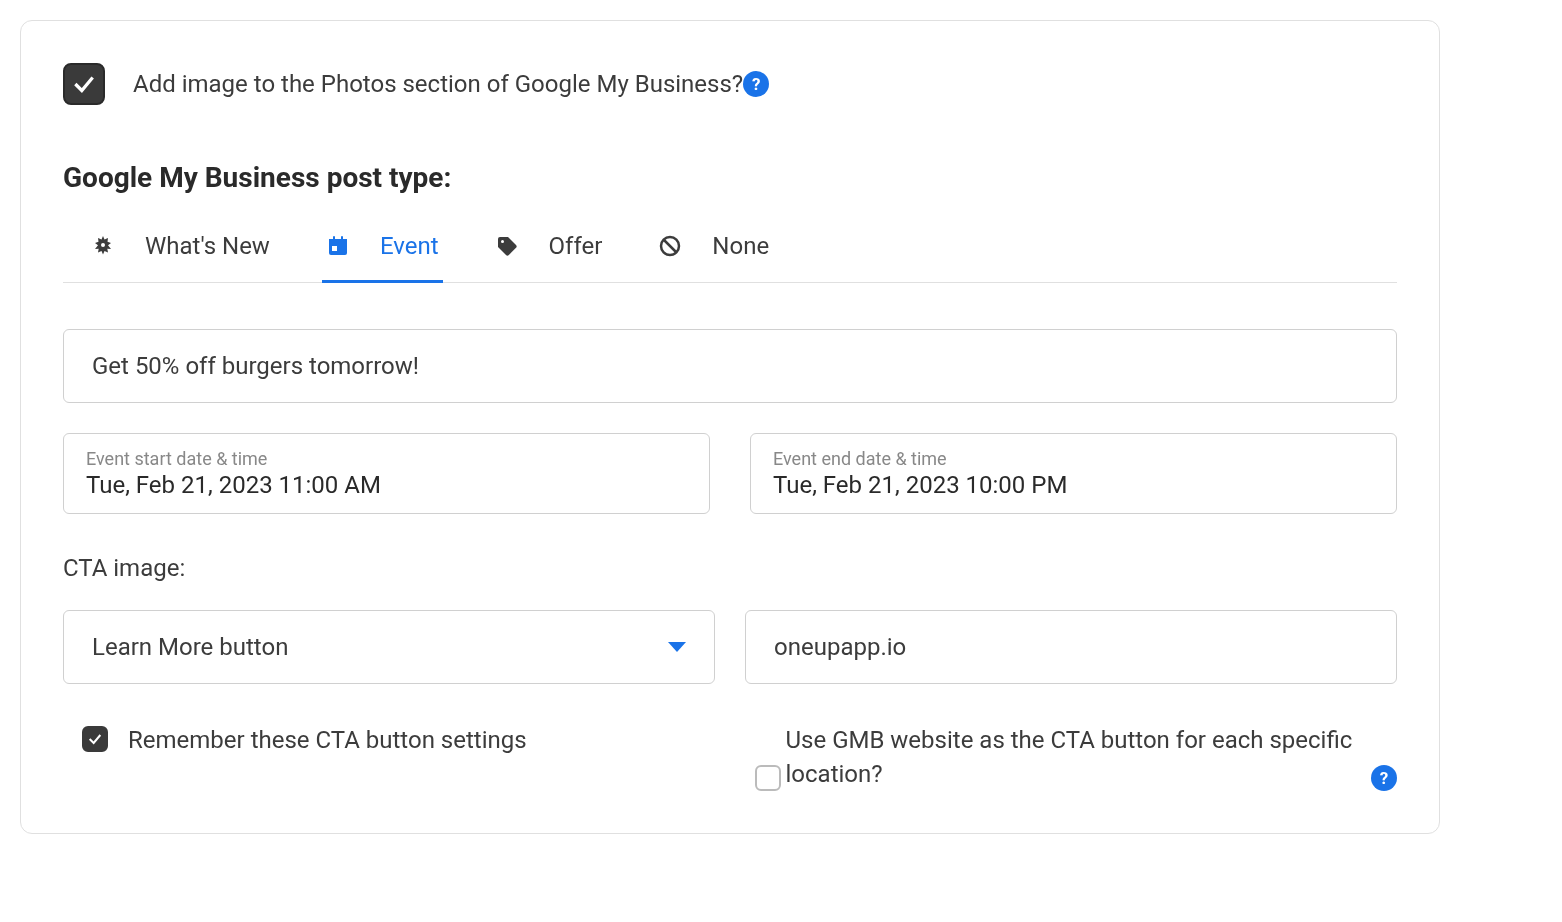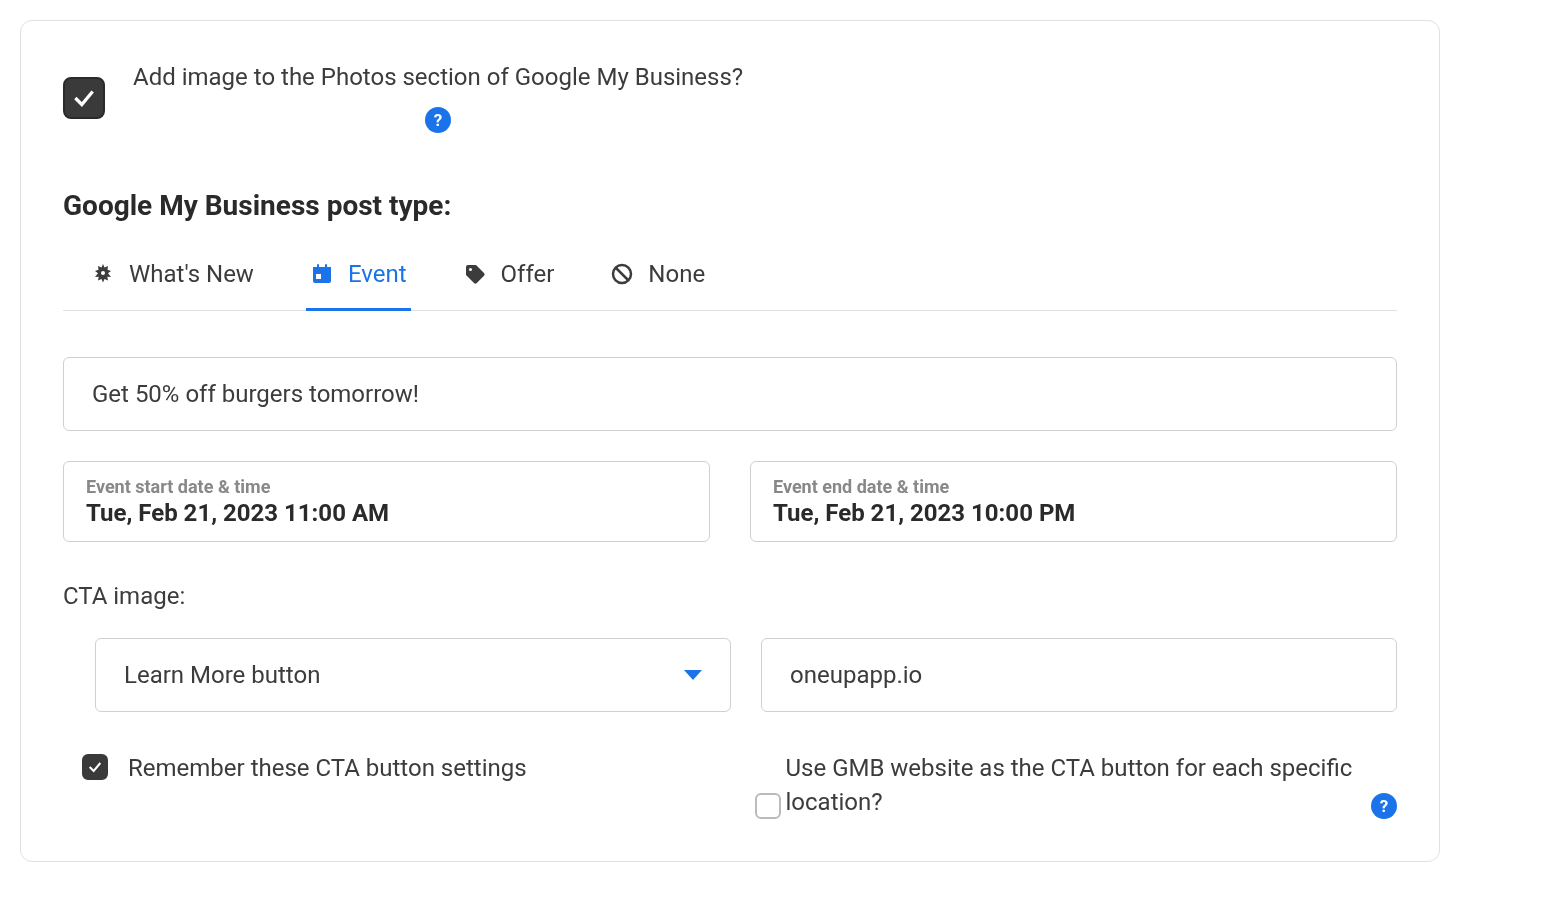--- a/index.html
+++ b/index.html
@@ -41,22 +41,21 @@
       height: 26px;
       stroke: #fff;
       stroke-width: 3;
       fill: none;
     }
     .checkbox-label {
       font-size: 24px;
       color: #3c3c3c;
       display: flex;
       align-items: center;
-      gap: 16px;
-      flex-direction: column;
+      gap: 0;
     }
     .help-icon {
       width: 26px;
       height: 26px;
       border-radius: 50%;
       background: #1a73e8;
       color: #fff;
       display: inline-flex;
       align-items: center;
       justify-content: center;
@@ -74,21 +73,21 @@
     .tabs {
       display: flex;
       gap: 48px;
       border-bottom: 1px solid #e0e0e0;
       margin-bottom: 46px;
       padding-left: 24px;
     }
     .tab {
       display: flex;
       align-items: center;
-      gap: 14px;
+      gap: 30px;
       padding: 14px 4px 20px 4px;
       font-size: 24px;
       color: #3c3c3c;
       cursor: pointer;
       border-bottom: 3px solid transparent;
       margin-bottom: -1px;
     }
     .tab.active {
       color: #1a73e8;
       border-bottom-color: #1a73e8;
@@ -112,21 +111,20 @@
       font-size: 24px;
       color: #3c3c3c;
       font-family: inherit;
       outline: none;
       margin-bottom: 30px;
     }
     .date-row {
       display: flex;
       gap: 40px;
       margin-bottom: 40px;
-      font-weight: bold;
     }
     .date-field {
       flex: 1;
       border: 1px solid #d0d0d0;
       border-radius: 6px;
       padding: 14px 22px 14px 22px;
       cursor: pointer;
     }
     .date-label {
       font-size: 18px;
@@ -151,21 +149,20 @@
       flex: 1;
       border: 1px solid #d0d0d0;
       border-radius: 6px;
       padding: 22px 28px;
       display: flex;
       align-items: center;
       justify-content: space-between;
       cursor: pointer;
       font-size: 24px;
       color: #3c3c3c;
-      margin-left: 32px;
     }
     .select-arrow {
       width: 0;
       height: 0;
       border-left: 9px solid transparent;
       border-right: 9px solid transparent;
       border-top: 10px solid #1a73e8;
     }
     .url-input {
       flex: 1;

